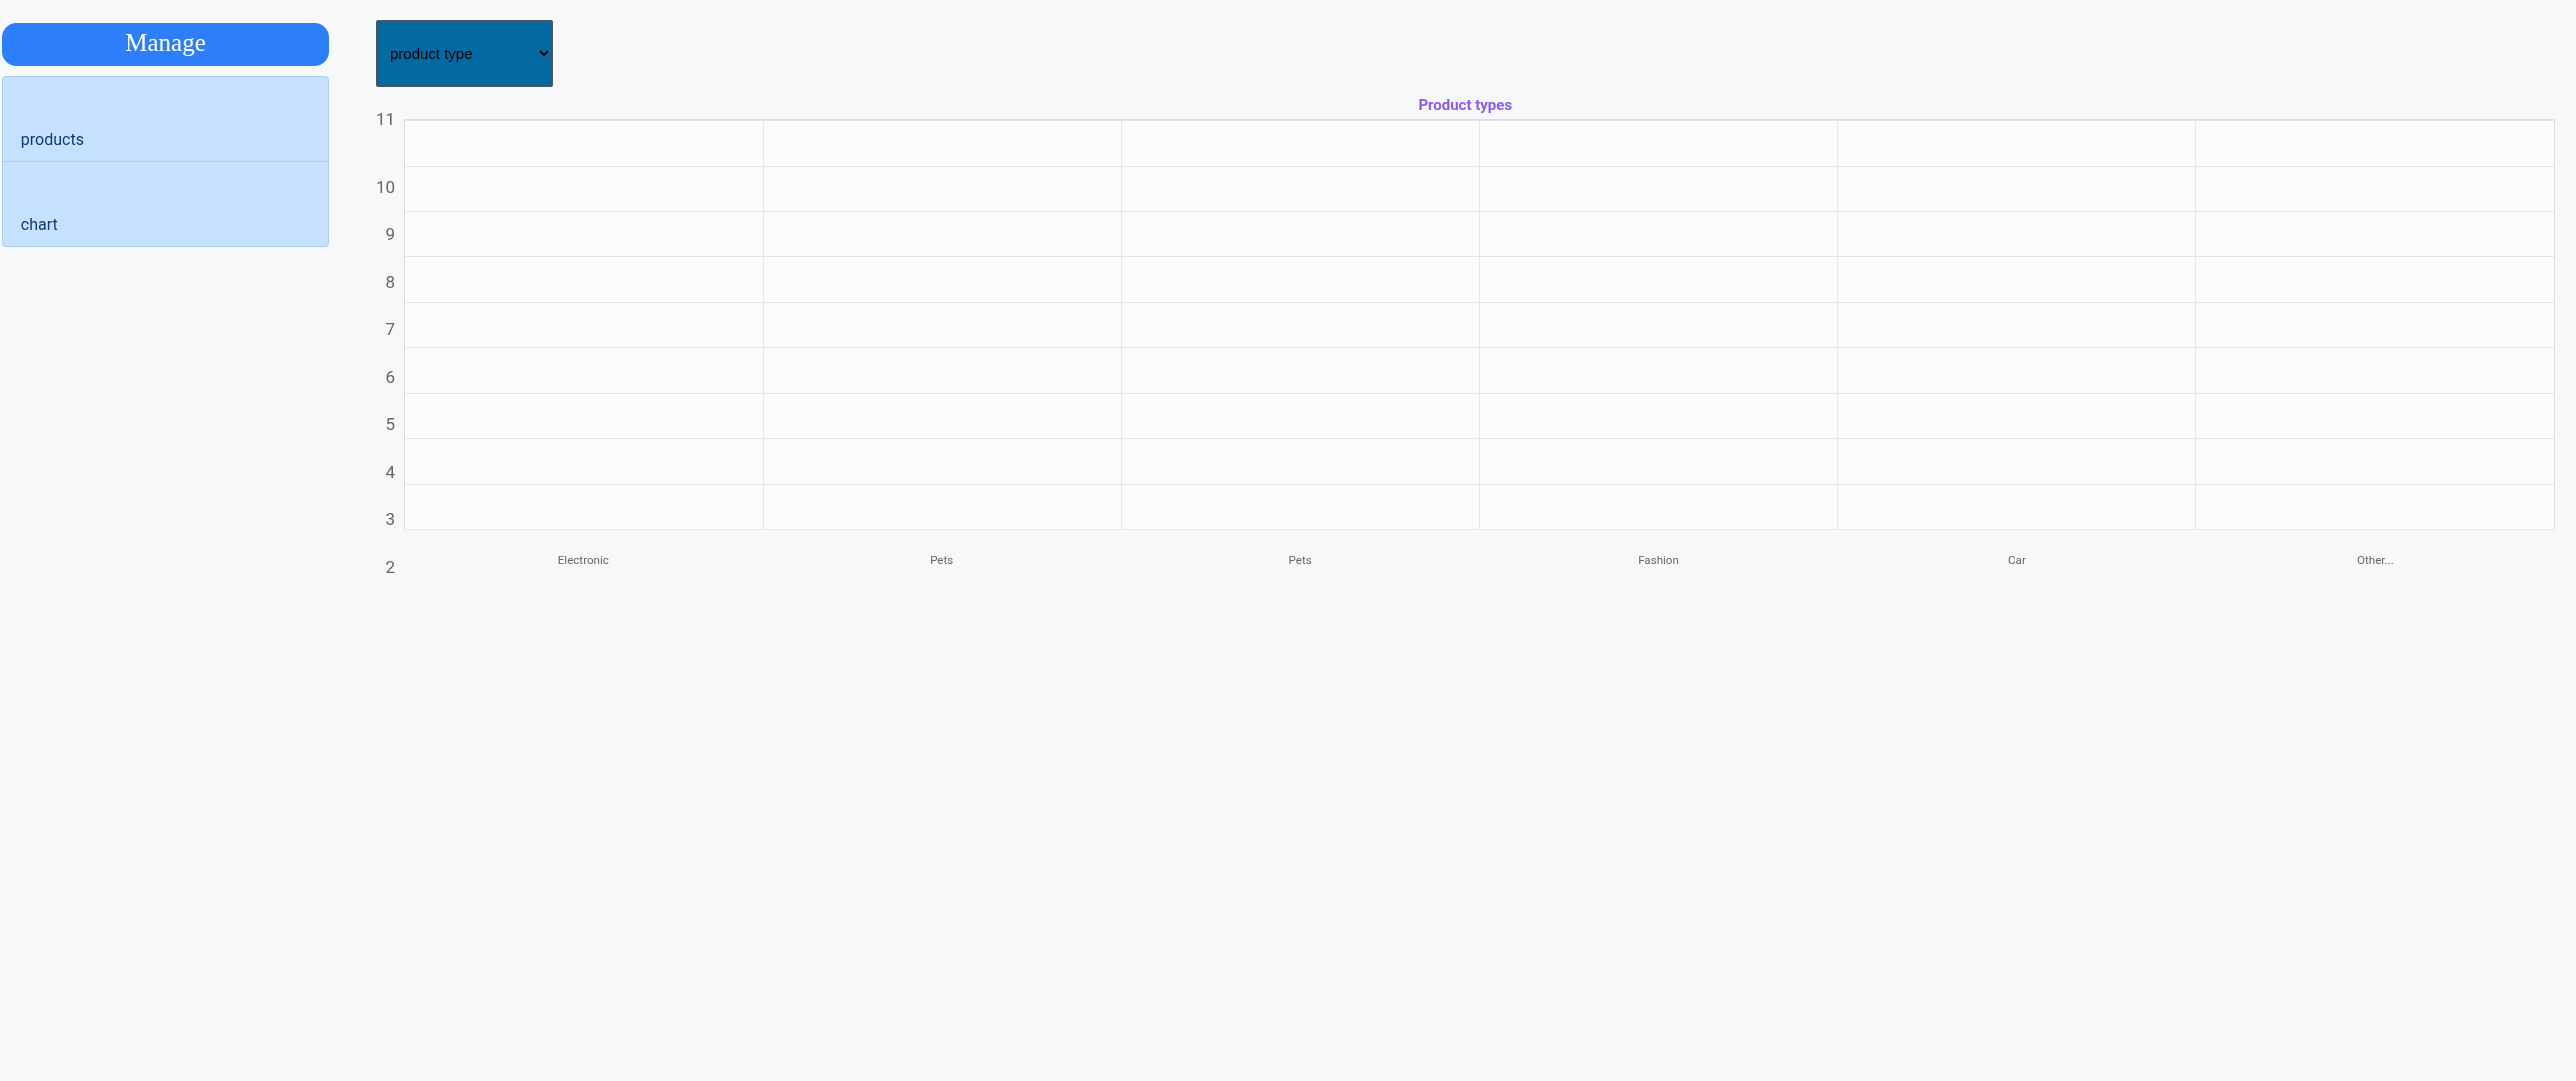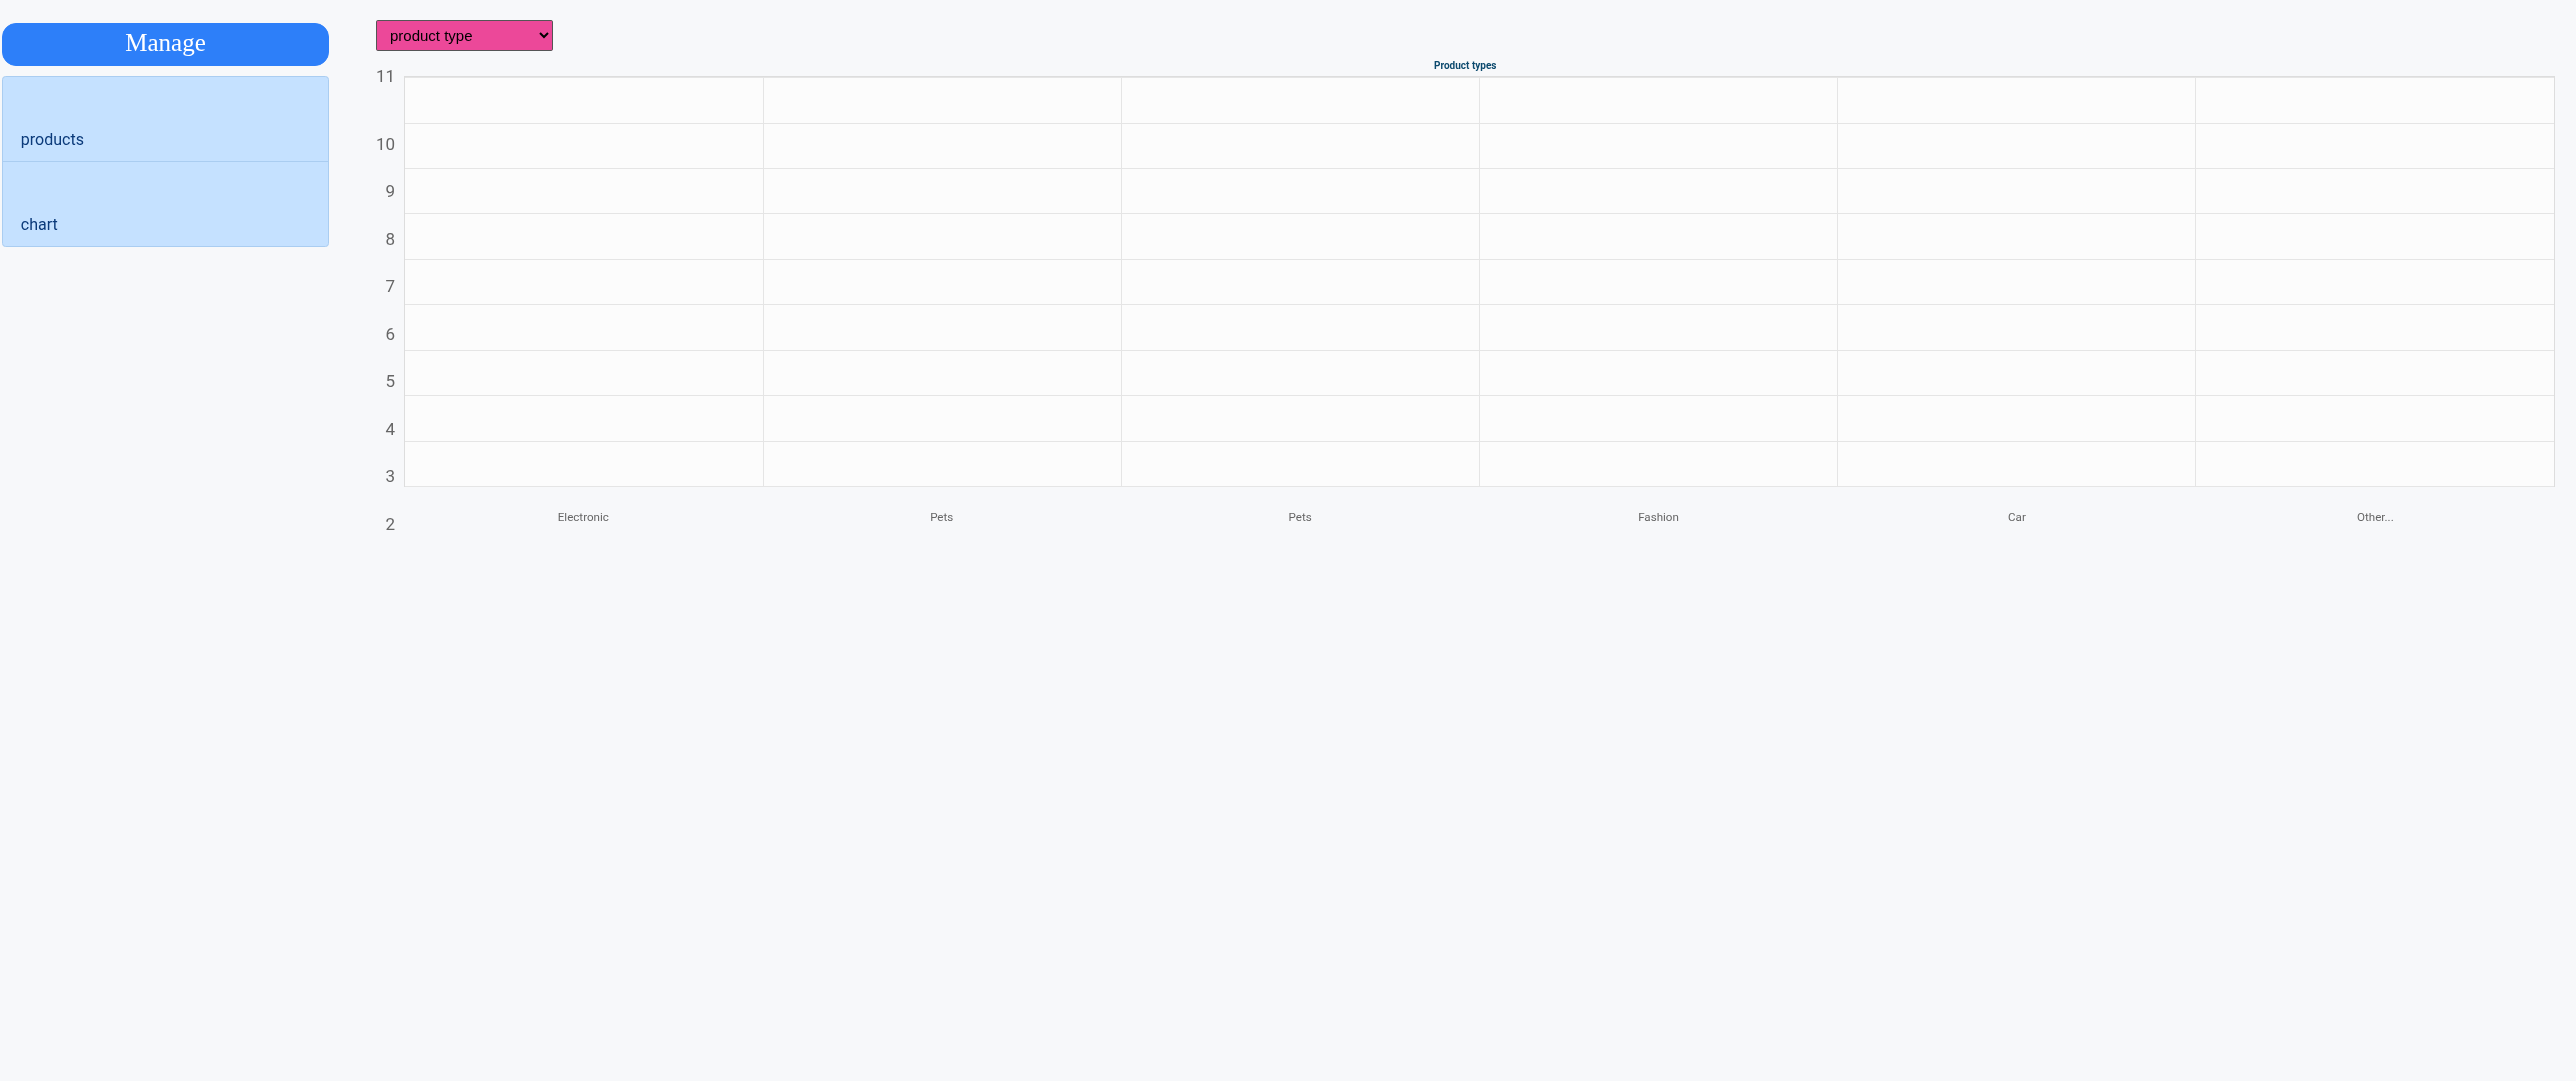--- a/index.html
+++ b/index.html
@@ -50,34 +50,34 @@
   
   .main {
     flex: 1;
     background: #f7f8fa;
     padding: 19.7px 21.5px 9px 45px;
     position: relative;
   }
 
   .controls select {
     font-size: 15px;
-    padding: 5px 9px;
+    padding: 23px 9px;
     min-width: 177px;
-    background: #ec4899;
+    background: #0369a1;
     border: 0.9px solid #555;
     border-radius: 1.8px;
   }
 
   
   .chart-wrap { margin-top: 9px; }
   .chart-title {
     text-align: center;
-    font-size: 10px;
+    font-size: 15px;
     font-weight: 700;
-    color: #0c4a6e;
+    color: #8b5cf6;
     margin-bottom: 5.4px;
   }
   .chart {
     display: flex;
     align-items: stretch;
   }
   .y-axis {
     display: flex;
     flex-direction: column;
     justify-content: space-between;

